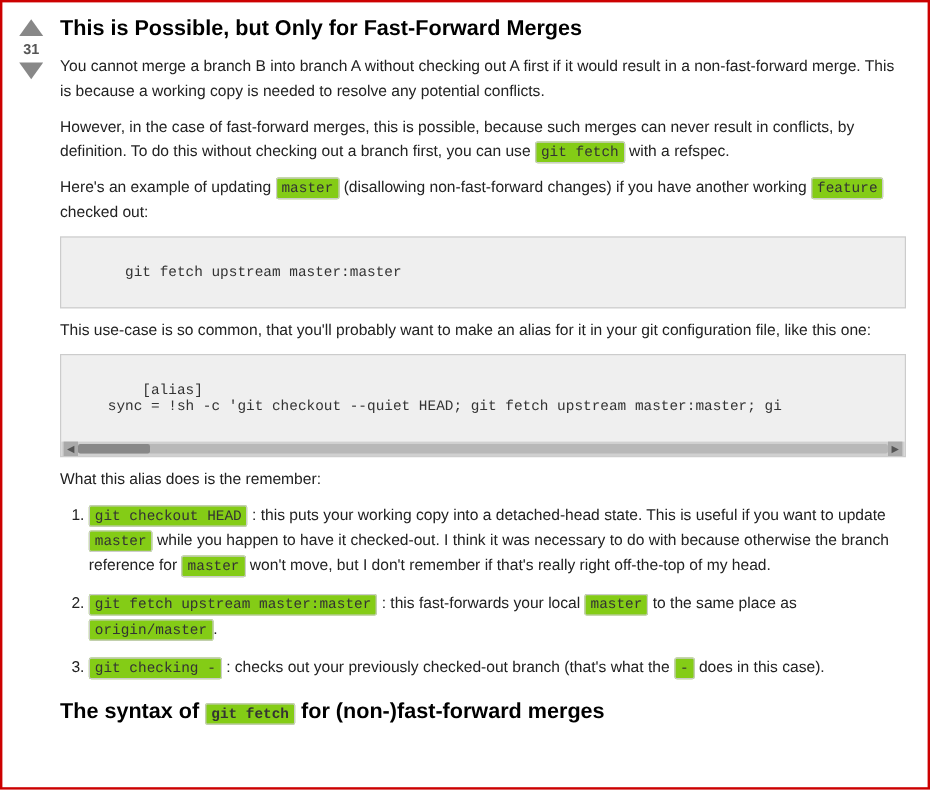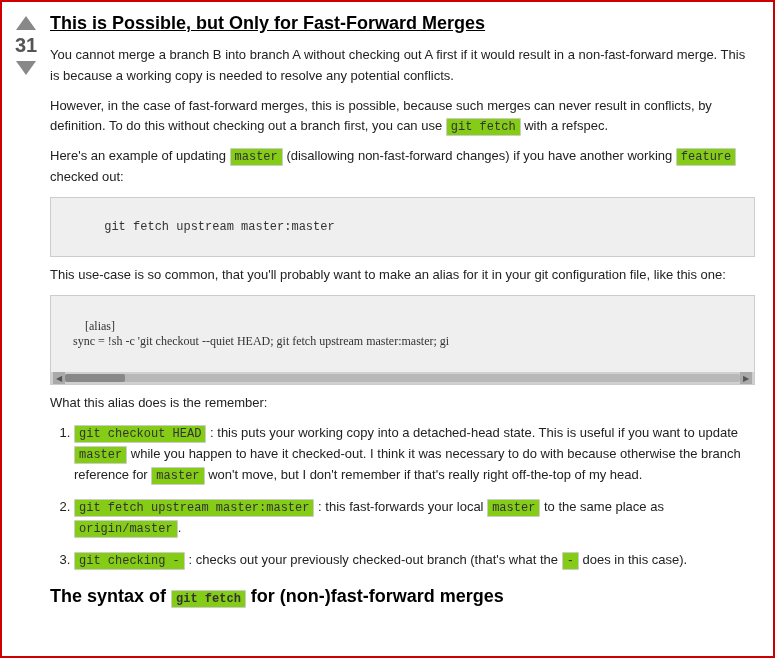--- a/index.html
+++ b/index.html
@@ -28,21 +28,21 @@
     }
     .vote-arrow-up {
       width: 0; height: 0;
       border-left: 10px solid transparent;
       border-right: 10px solid transparent;
       border-bottom: 14px solid #888;
       cursor: pointer;
       margin-bottom: 4px;
     }
     .vote-count {
-      font-size: 20px;
+      font-size: 12px;
       font-weight: bold;
       color: #555;
       margin-bottom: 4px;
     }
     .vote-arrow-down {
       width: 0; height: 0;
       border-left: 10px solid transparent;
       border-right: 10px solid transparent;
       border-top: 14px solid #888;
       cursor: pointer;
@@ -50,21 +50,20 @@
     .content-col {
       flex: 1;
       padding-right: 8px;
     }
     h1.answer-title {
       font-size: 18px;
       font-weight: bold;
       color: #000;
       margin-bottom: 10px;
       line-height: 1.3;
-      text-decoration: underline;
     }
     p {
       margin-bottom: 10px;
       line-height: 1.55;
       color: #222;
     }
     code.inline {
       font-family: 'Courier New', Courier, monospace;
       font-size: 12px;
       background: #84cc16;
@@ -85,21 +84,21 @@
       white-space: pre;
     }
     .scrollable-code-container {
       background: #efefef;
       border: 1px solid #ccc;
       margin: 8px 0;
       overflow: hidden;
       position: relative;
     }
     .scrollable-code-container .code-inner {
-      font-family: Liberation Serif, serif;
+      font-family: Liberation Mono, monospace;
       font-size: 12px;
       color: #333;
       padding: 8px 10px;
       white-space: pre;
       overflow-x: scroll;
     }
     .scrollable-code-container .scroll-bar-area {
       background: #d0d0d0;
       height: 12px;
       display: flex;

